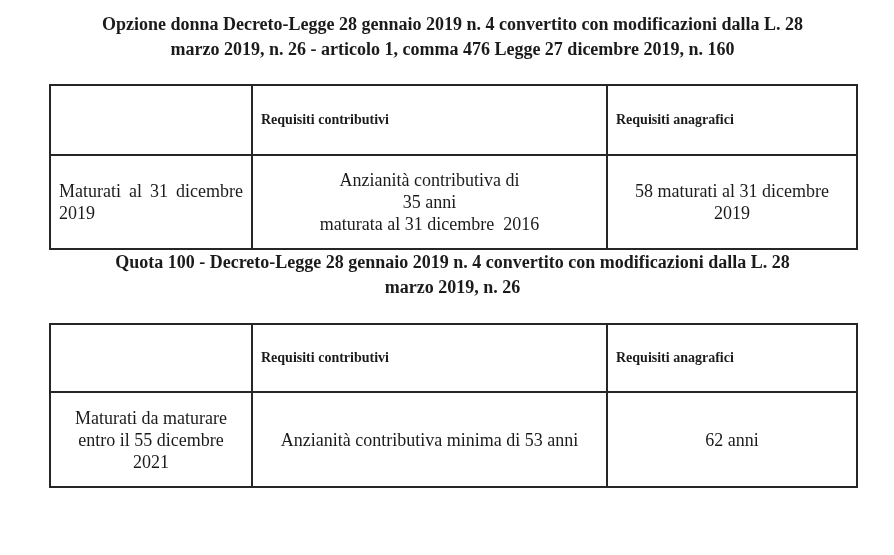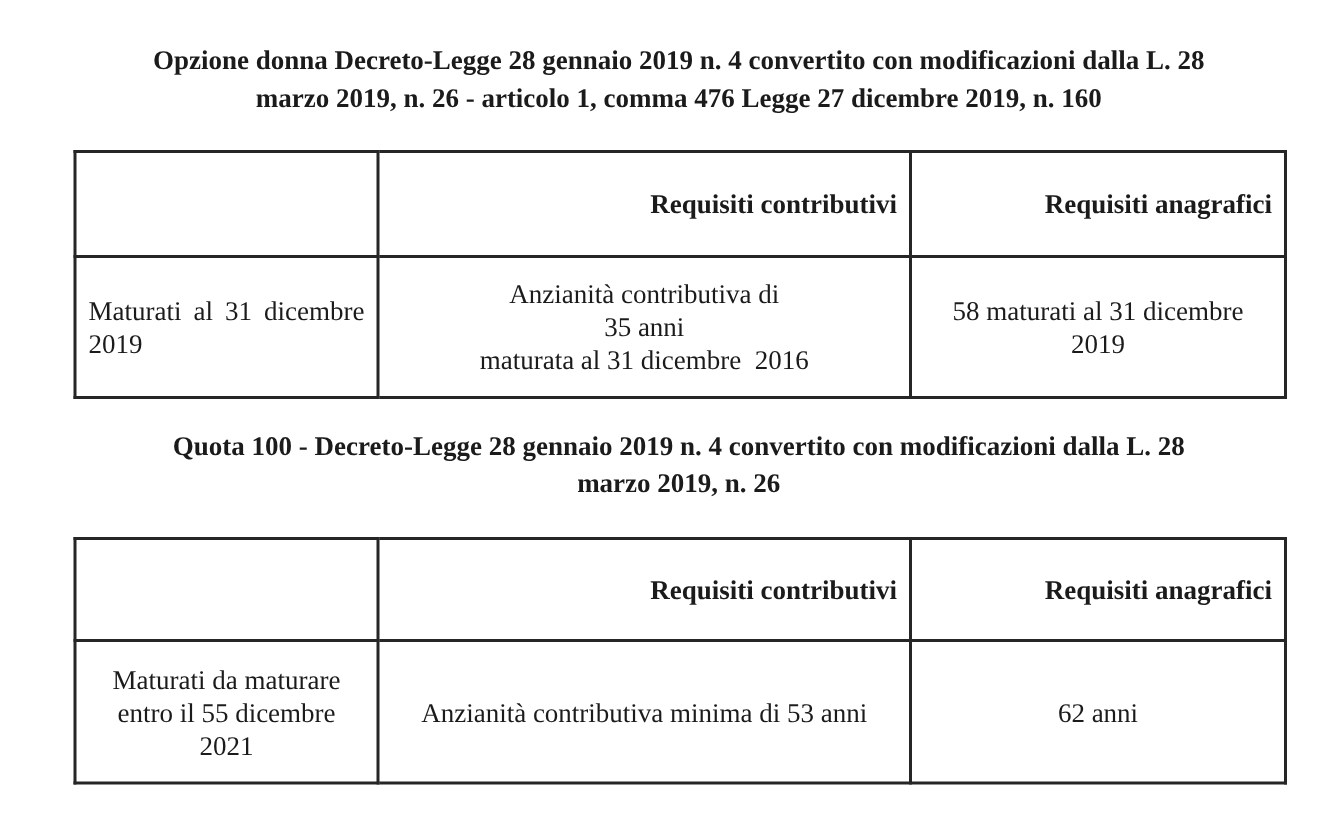--- a/index.html
+++ b/index.html
@@ -6,55 +6,55 @@
   html, body { margin: 0; padding: 0; }
   body {
     width: 894px;
     height: 555px;
     background: #ffffff;
     color: #1b1b1b;
     font-family: "Liberation Serif", "DejaVu Serif", serif;
     overflow: hidden;
   }
   .page {
-    padding-top: 28px;
+    padding-top: 12px;
     width: 734px;
   }
   .doc-title {
     width: 807px;
     margin-left: 49px;
     text-align: center;
     font-weight: bold;
     font-size: 18px;
     line-height: 25px;
   }
   .doc-title .title-line {
     white-space: nowrap;
   }
   .doc-table {
     border-collapse: collapse;
     table-layout: fixed;
     width: 807px;
     margin-left: 49px;
   }
   .doc-table.t1 { margin-top: 22px; }
-  .doc-title.t2 { margin-top: 19px; }
+  .doc-title.t2 { }
   .doc-table.t2 { margin-top: 23px; }
   .doc-table td, .doc-table th {
     border: 2px solid #262626;
     font-size: 18px;
     line-height: 22px;
     vertical-align: middle;
     padding: 2px 8px;
     overflow: hidden;
   }
   .doc-table th {
     font-weight: bold;
-    text-align: right;
-    font-size: 18px;
+    text-align: left;
+    font-size: 14px;
   }
   .t1 .header-row { height: 70px; }
   .t1 .data-row   { height: 94px; }
   .t2 .header-row { height: 68px; }
   .t2 .data-row   { height: 95px; }
   .cell-justify {
     text-align: justify;
     padding: 2px 16px 2px 10px;
   }
   .cell-center { text-align: center; }

